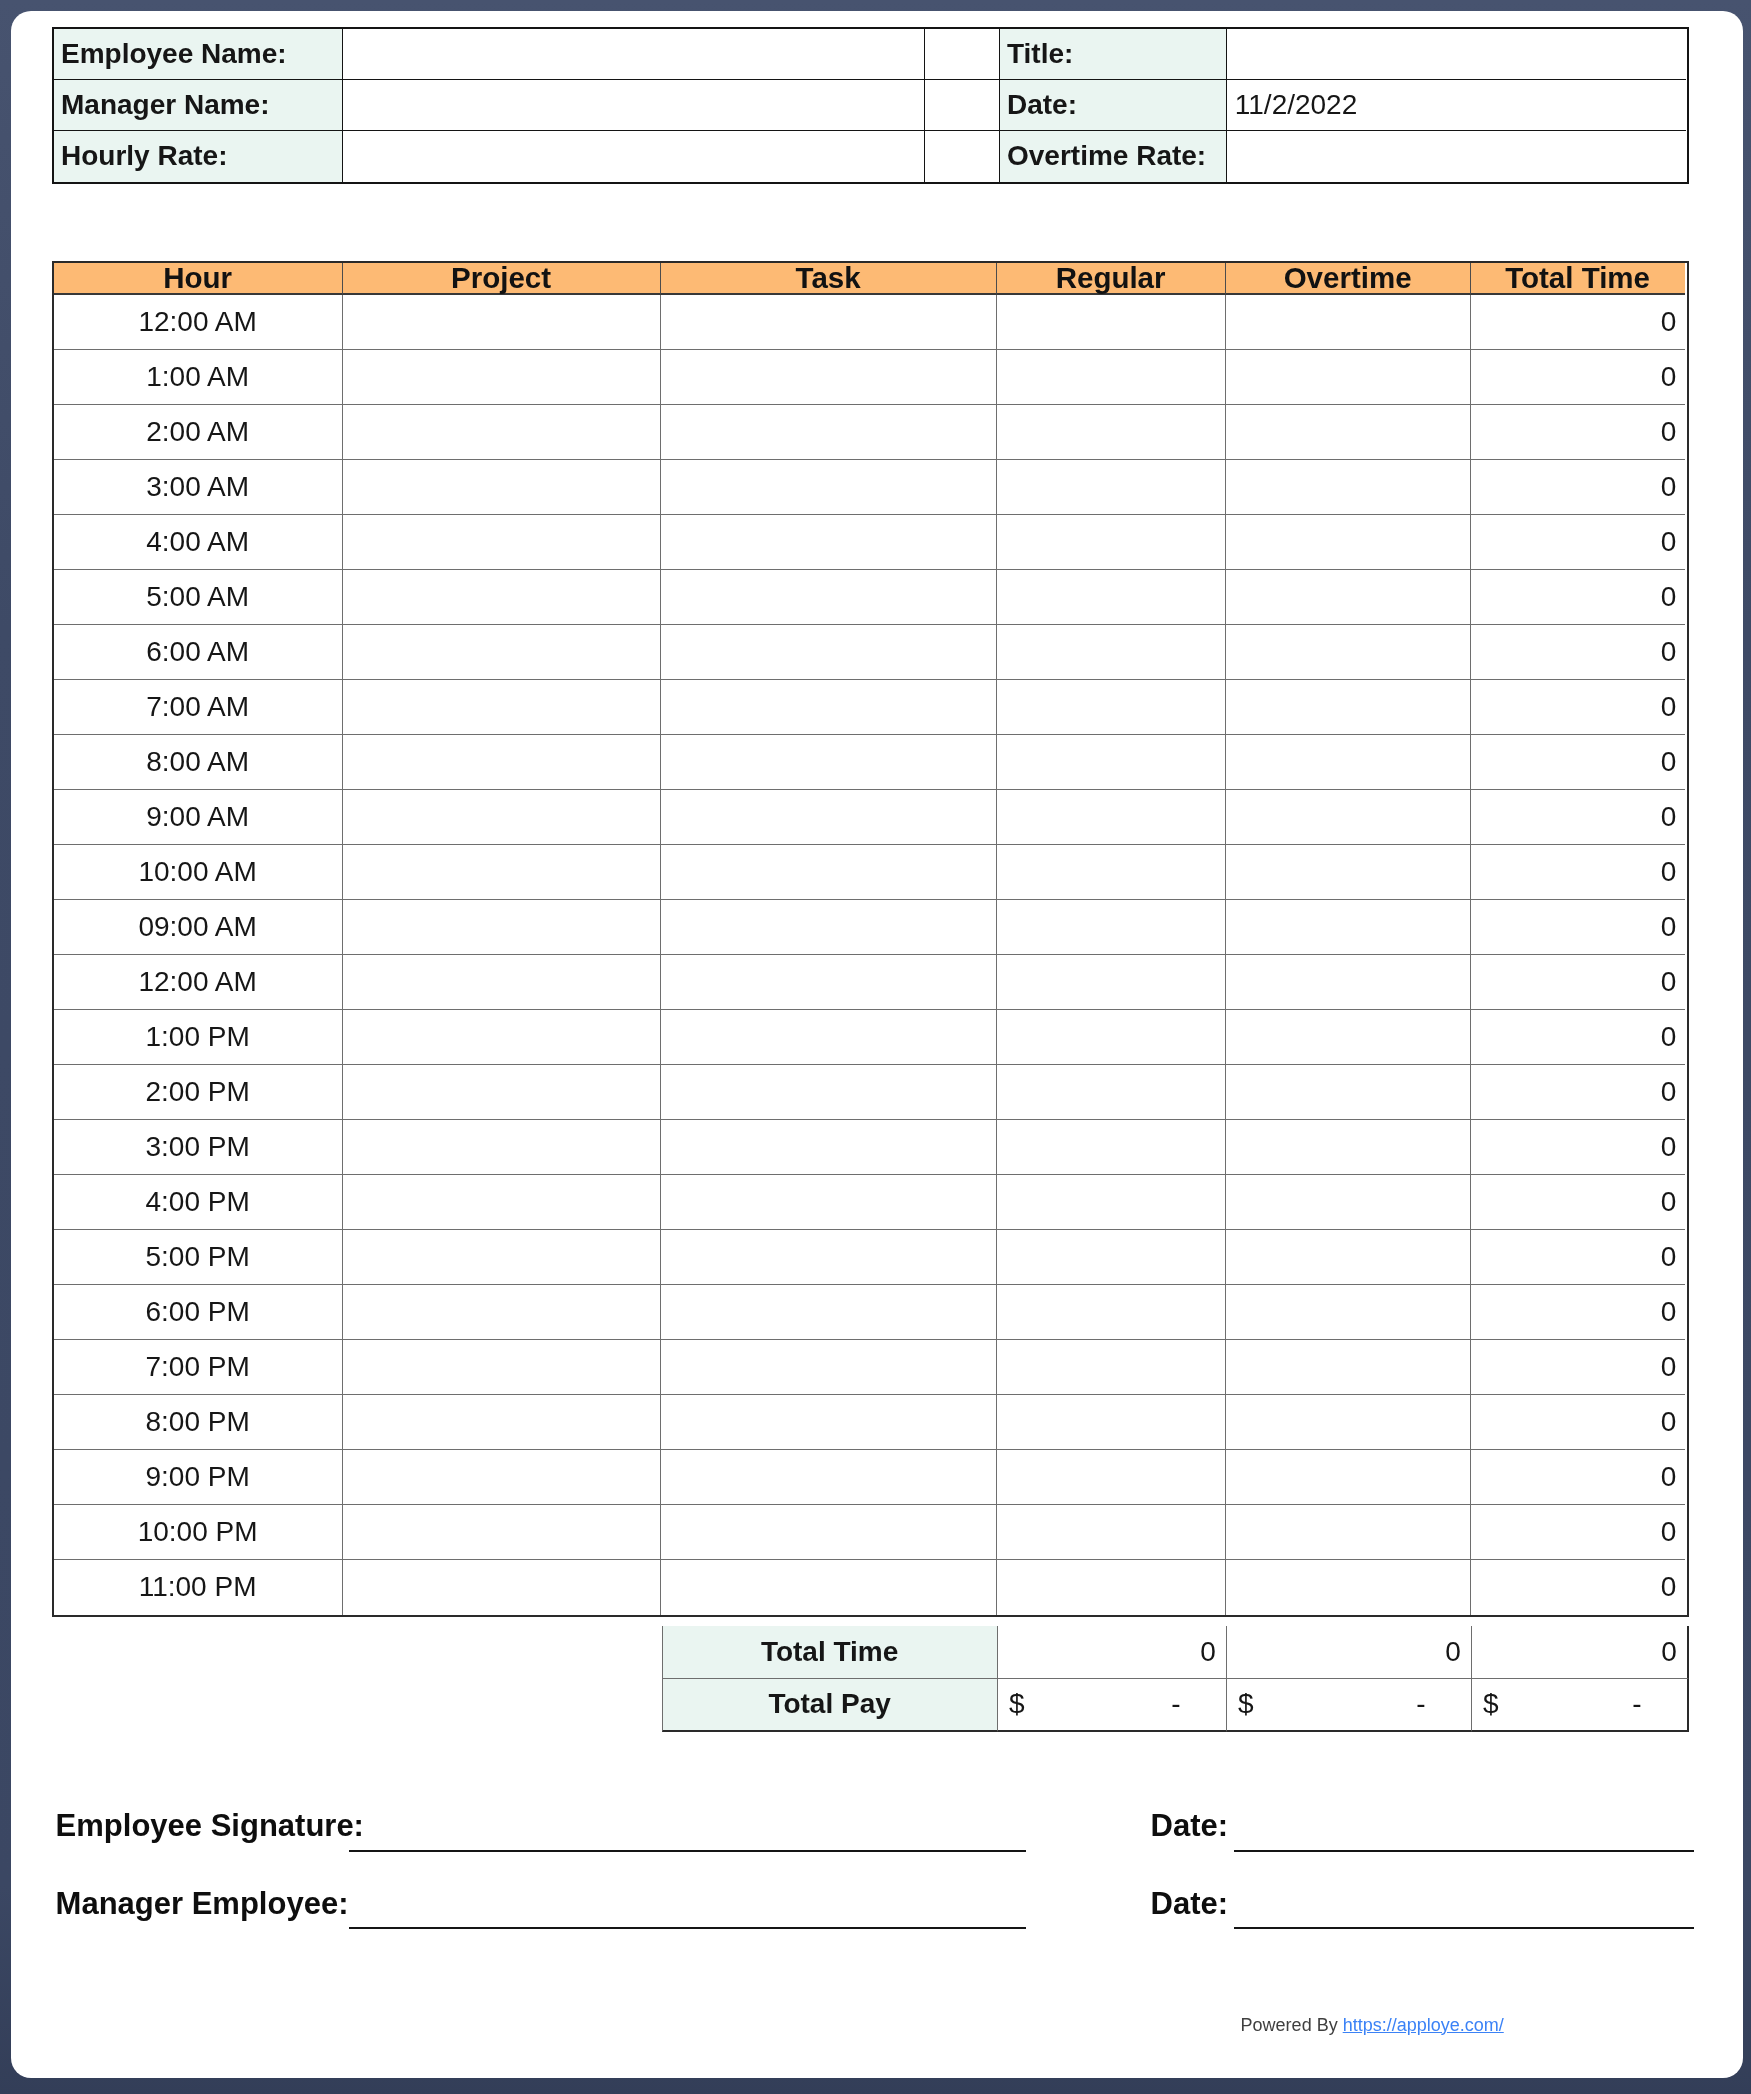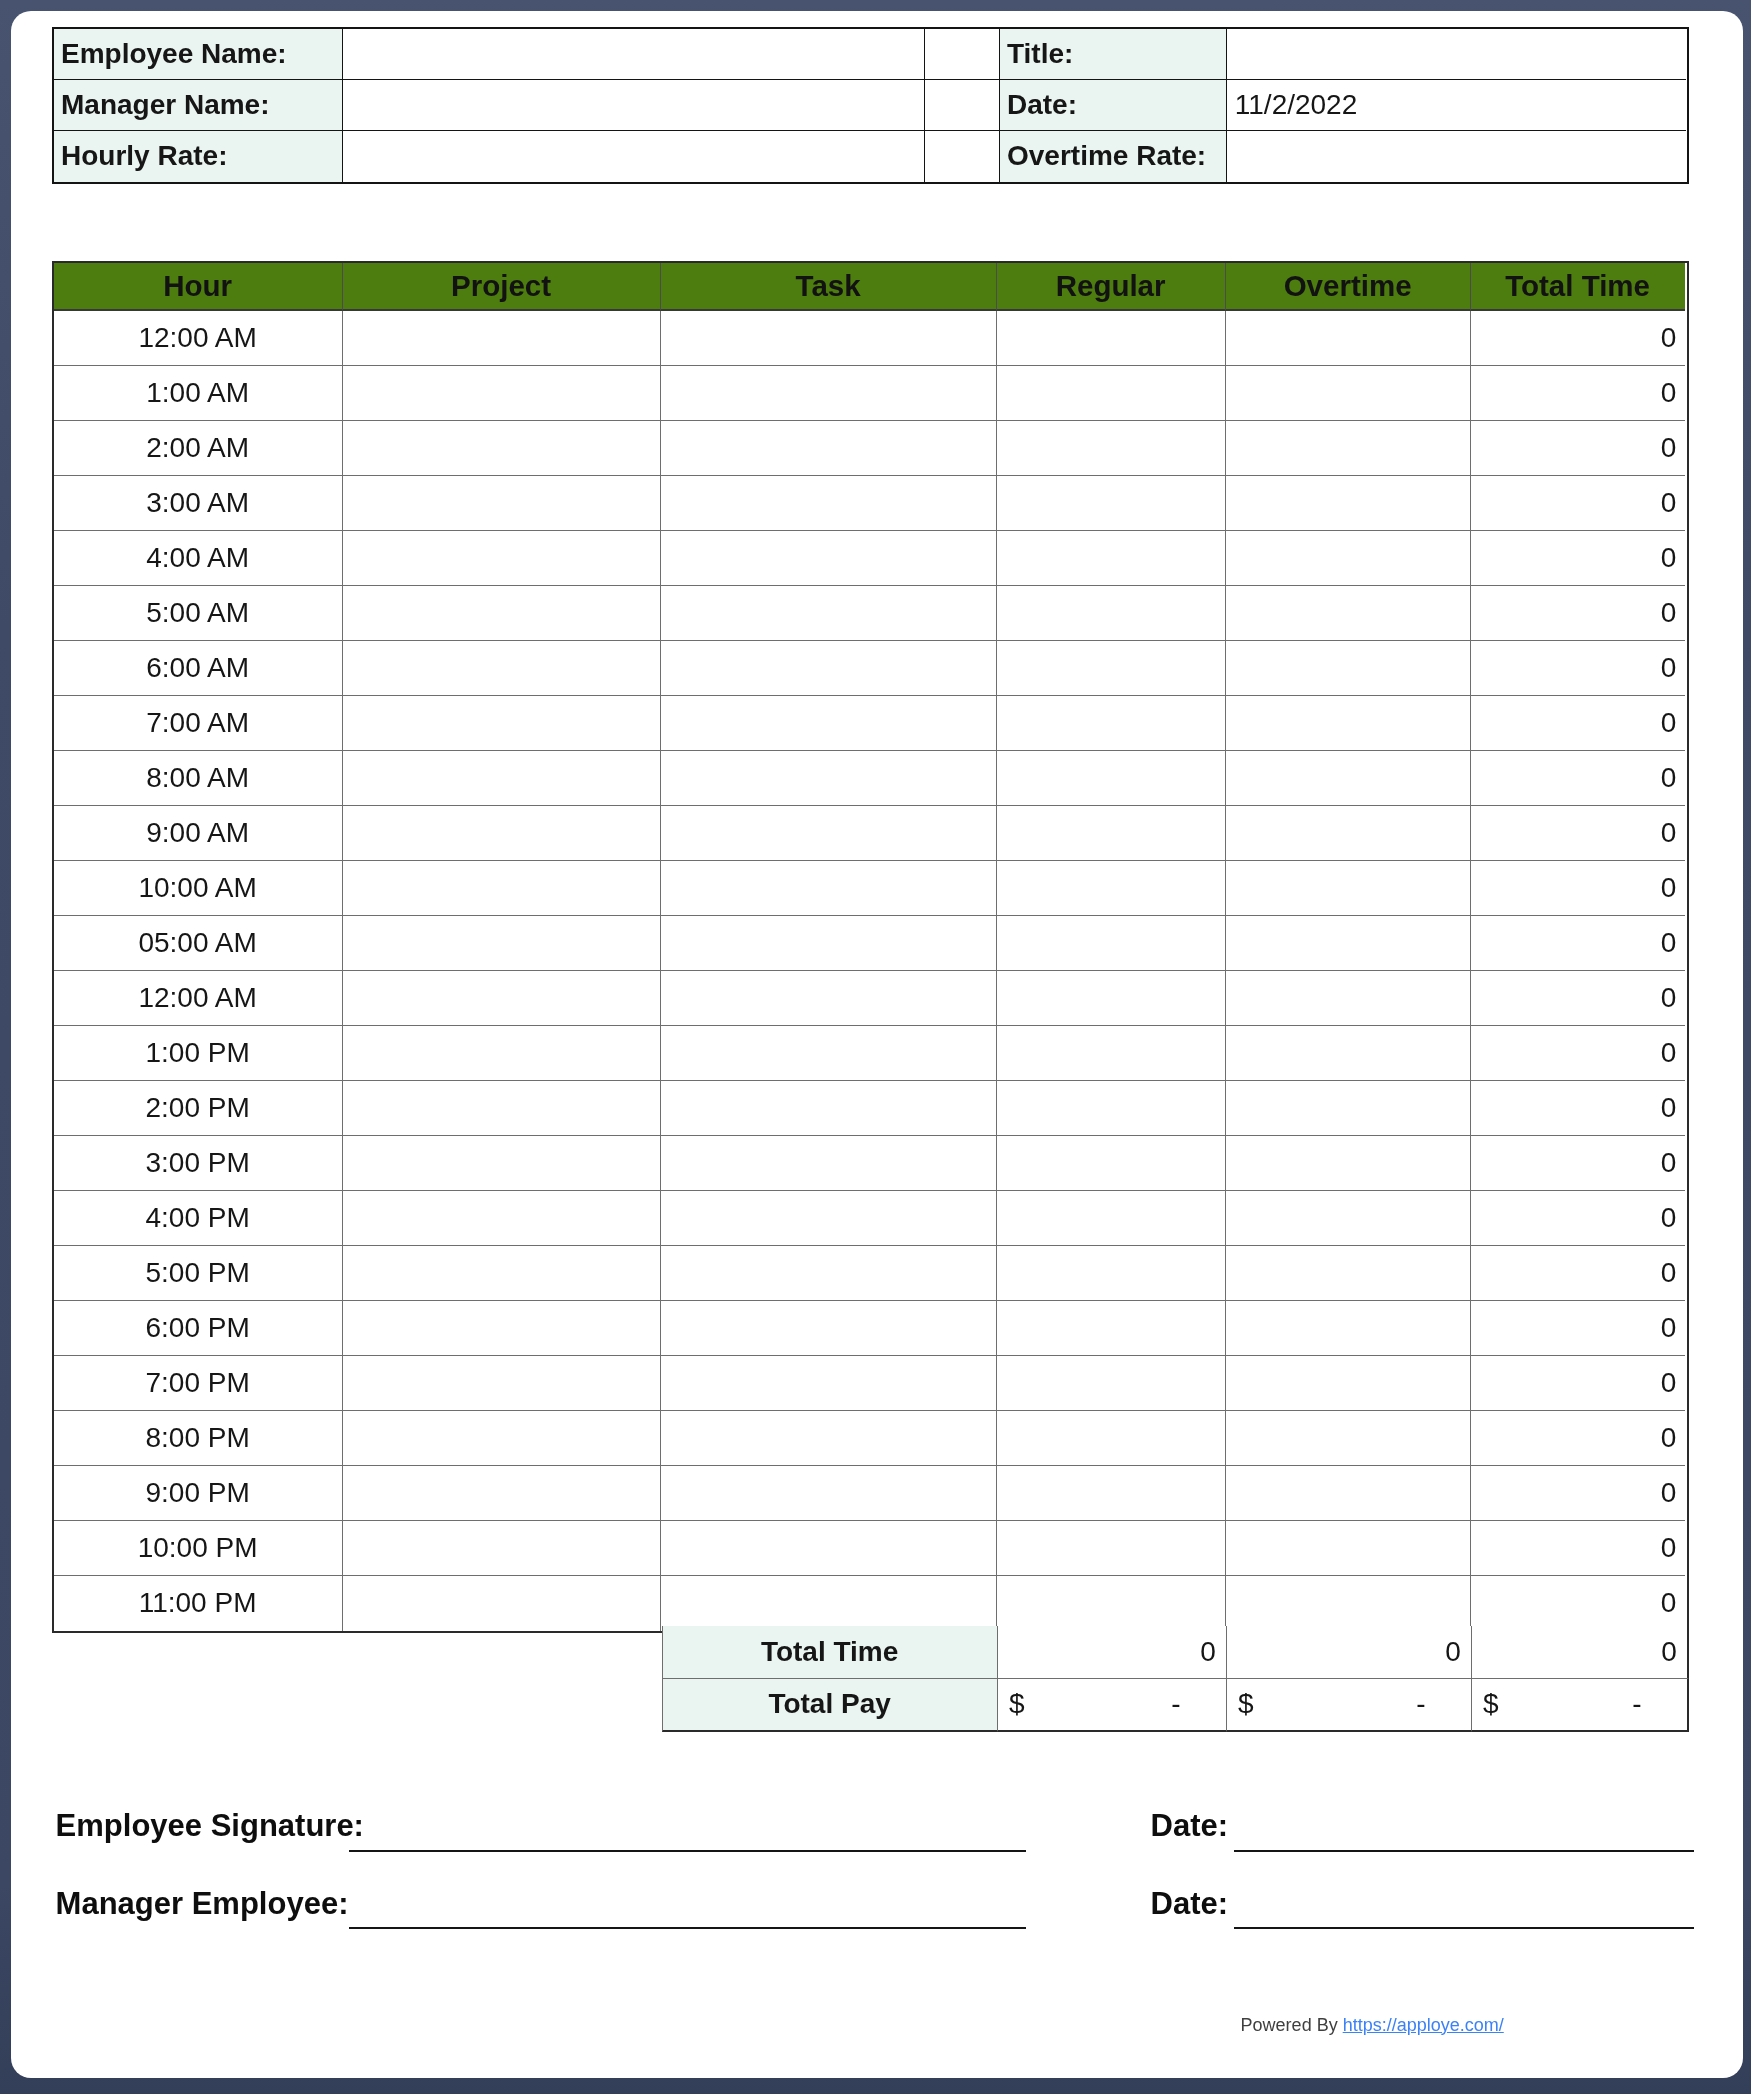--- a/index.html
+++ b/index.html
@@ -38,22 +38,22 @@
   #sheet{
     position:absolute;left:41px;top:250px;width:1637px;
     border:2.5px solid #2a2a2a;
     box-sizing:border-box;background:#fff;
   }
   .ts-head,.ts-row{
     display:grid;
     grid-template-columns:289px 318px 336px 229px 245px 214px;
   }
   .h-cell{
-    box-sizing:border-box;height:48px;
-    background:#4d7c0f;
+    box-sizing:border-box;height:32px;
+    background:#fdba74;
     border-right:1.6px solid #4c4c4c;border-bottom:2.5px solid #383838;
     display:flex;align-items:center;justify-content:center;
     font-size:29.5px;font-weight:700;color:#121212;
   }
   .h-cell:last-child{border-right:none;}
   .cell{
     box-sizing:border-box;height:55px;
     border-right:1.6px solid #6e6e6e;border-bottom:1.6px solid #6e6e6e;
     display:flex;align-items:center;
     font-size:28px;
@@ -216,21 +216,21 @@
       </div>
           <div class="ts-row">
         <div class="cell c-hour">10:00 AM</div>
         <div class="cell"></div>
         <div class="cell"></div>
         <div class="cell"></div>
         <div class="cell"></div>
         <div class="cell c-total">0</div>
       </div>
           <div class="ts-row">
-        <div class="cell c-hour">05:00 AM</div>
+        <div class="cell c-hour">09:00 AM</div>
         <div class="cell"></div>
         <div class="cell"></div>
         <div class="cell"></div>
         <div class="cell"></div>
         <div class="cell c-total">0</div>
       </div>
           <div class="ts-row">
         <div class="cell c-hour">12:00 AM</div>
         <div class="cell"></div>
         <div class="cell"></div>

